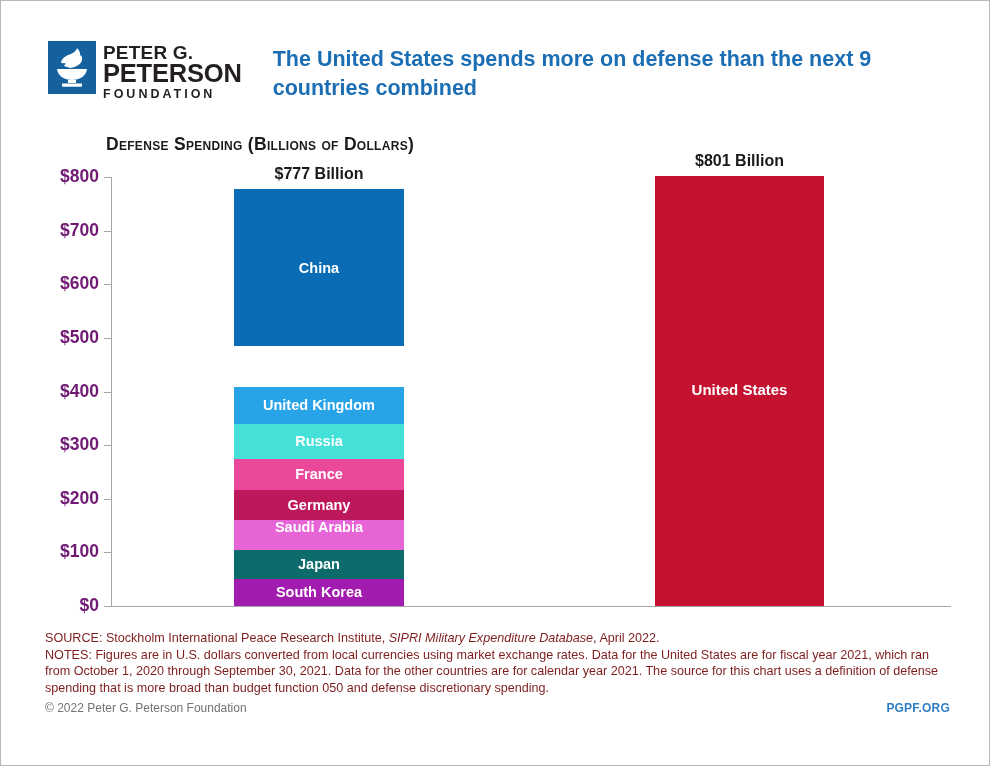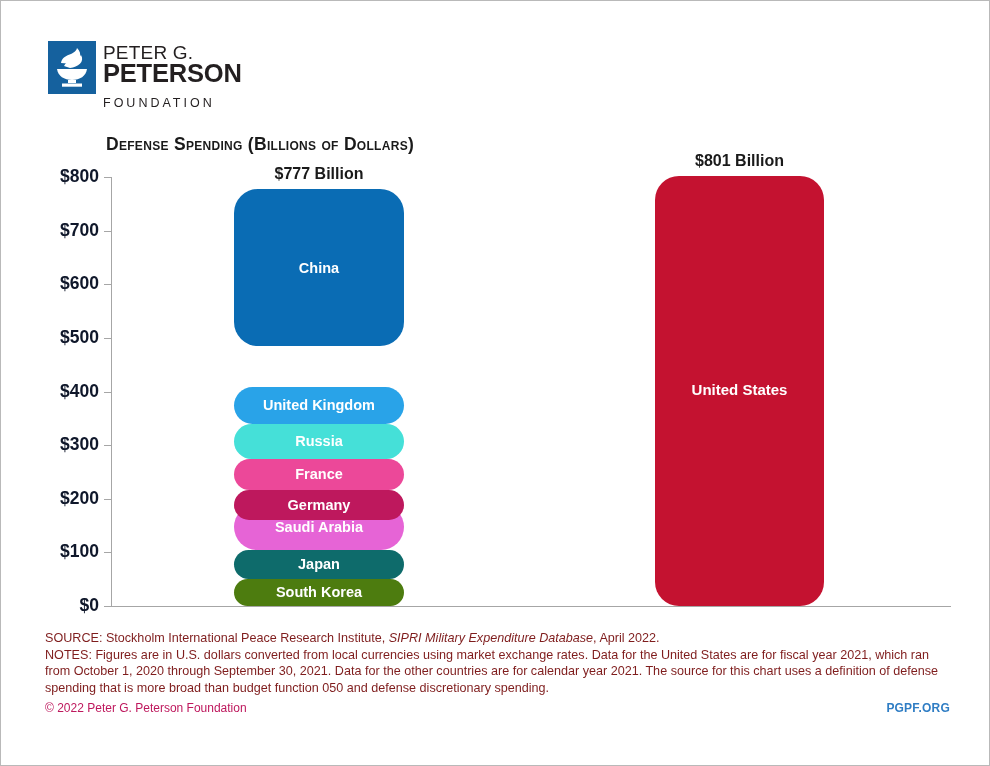--- a/index.html
+++ b/index.html
@@ -25,23 +25,23 @@
   .logo-block{display:flex;align-items:flex-start;}
   .logo-mark{
     width:48px;height:53px;background:#15619E;
     position:relative;flex:none;
   }
   .logo-mark svg{position:absolute;left:5px;top:6px;}
   .logo-words{
     margin-left:7px;margin-top:2px;
     line-height:1.0;color:#231f20;
   }
-  .lw1{font-size:19px;font-weight:normal;letter-spacing:.2px;}
+  .lw1{font-size:19px;font-weight:bold;letter-spacing:.2px;}
   .lw2{font-size:25.5px;font-weight:bold;letter-spacing:-0.2px;margin-top:-1px;}
-  .lw3{font-size:12.5px;font-weight:normal;letter-spacing:3.0px;margin-top:10px;}
+  .lw3{font-size:12.5px;font-weight:bold;letter-spacing:3.0px;margin-top:1px;}
 
   .headline{
     margin-left:31px;margin-top:4px;
     color:#1C6EB4;
     font-size:21.5px;font-weight:bold;line-height:1.35;
     max-width:650px;
   }
 
   
   .chart-title{
@@ -59,33 +59,33 @@
     position:absolute;left:0;top:0;width:1px;height:429px;background:#a6a6a6;
   }
   .base-line{
     position:absolute;left:0;top:429px;width:840px;height:1px;background:#a6a6a6;
   }
   .tick{
     position:absolute;left:-7px;width:7px;height:1px;background:#a6a6a6;
   }
   .ytlabel{
     position:absolute;right:0;
-    color:#0f172a;font-size:17.5px;font-weight:bold;
+    color:#701a75;font-size:17.5px;font-weight:bold;
     text-align:right;transform:translateY(-11px);
     white-space:nowrap;
   }
   .ylabels{position:absolute;left:0px;top:176px;width:98px;height:429px;}
 
   .bar{position:absolute;}
   .seg{
     position:absolute;left:0;width:100%;
     display:flex;align-items:center;justify-content:center;
     color:#fff;font-weight:bold;font-size:14.5px;
     box-sizing:border-box;
-    overflow:hidden;white-space:nowrap;border-radius:24px;
+    overflow:hidden;white-space:nowrap;
   }
   .bar-total{
     position:absolute;
     color:#1a1a1a;font-weight:bold;font-size:16px;
     text-align:center;white-space:nowrap;
   }
   .us-label{
     position:absolute;left:0;width:100%;
     color:#fff;font-weight:bold;font-size:15px;
     text-align:center;
@@ -96,21 +96,21 @@
     position:absolute;left:44px;top:629px;width:905px;
     color:#7f1d1d;font-size:12.6px;line-height:1.32;
   }
   .notes em{font-style:italic;}
   .notes p{margin:0;}
 
   .foot{
     position:absolute;left:44px;top:700px;width:905px;
     display:flex;justify-content:space-between;align-items:center;
   }
-  .copyright{color:#be185d;font-size:12px;}
+  .copyright{color:#737373;font-size:12px;}
   .site{color:#2f7dc4;font-size:12px;font-weight:bold;letter-spacing:.2px;}
 </style>
 </head>
 <body>
 
 <div id="page">
 
   <div class="header">
     <div class="logo-block">
       <div class="logo-mark">
@@ -121,20 +121,21 @@
           <rect x="15" y="33" width="8" height="3" fill="#ffffff"></rect>
           <rect x="9" y="36.5" width="20" height="3.2" fill="#ffffff"></rect>
         </svg>
       </div>
       <div class="logo-words">
         <div class="lw1">PETER G.</div>
         <div class="lw2">PETERSON</div>
         <div class="lw3">FOUNDATION</div>
       </div>
     </div>
+    <div class="headline">The United States spends more on defense than the next 9 countries combined</div>
   </div>
 
   <div class="chart-title">Defense Spending (Billions of Dollars)</div>
 
   <div class="ylabels" id="ylabels">
       <div class="ytlabel" style="top: 429px;">$0</div>
       <div class="ytlabel" style="top: 375.375px;">$100</div>
       <div class="ytlabel" style="top: 321.75px;">$200</div>
       <div class="ytlabel" style="top: 268.125px;">$300</div>
       <div class="ytlabel" style="top: 214.5px;">$400</div>
@@ -153,21 +154,21 @@
         <div class="tick" style="top: 321.75px;"></div>
         <div class="tick" style="top: 268.125px;"></div>
         <div class="tick" style="top: 214.5px;"></div>
         <div class="tick" style="top: 160.875px;"></div>
         <div class="tick" style="top: 107.25px;"></div>
         <div class="tick" style="top: 53.625px;"></div>
         <div class="tick" style="top: 0px;"></div>
       </div>
     <div id="bars">
         <div class="bar" style="left: 123px; width: 170px; top: 12.3338px; height: 416.666px;">
-          <div class="seg" style="background: #4d7c0f; height: 27.3487px; bottom: 0px; top: auto;">
+          <div class="seg" style="background: #a21caf; height: 27.3487px; bottom: 0px; top: auto;">
             <span>South Korea</span>
           </div>
           <div class="seg" style="background: rgb(14, 107, 107); height: 28.9575px; bottom: 27.3487px; top: auto;">
             <span>Japan</span>
           </div>
           <div class="seg" style="background: rgb(230, 100, 214); height: 46px; bottom: 56.3062px; top: auto;">
             <span>Saudi Arabia</span>
           </div>
           <div class="seg" style="background: #be185d; height: 30.03px; bottom: 86.3363px; top: auto;">
             <span>Germany</span>

